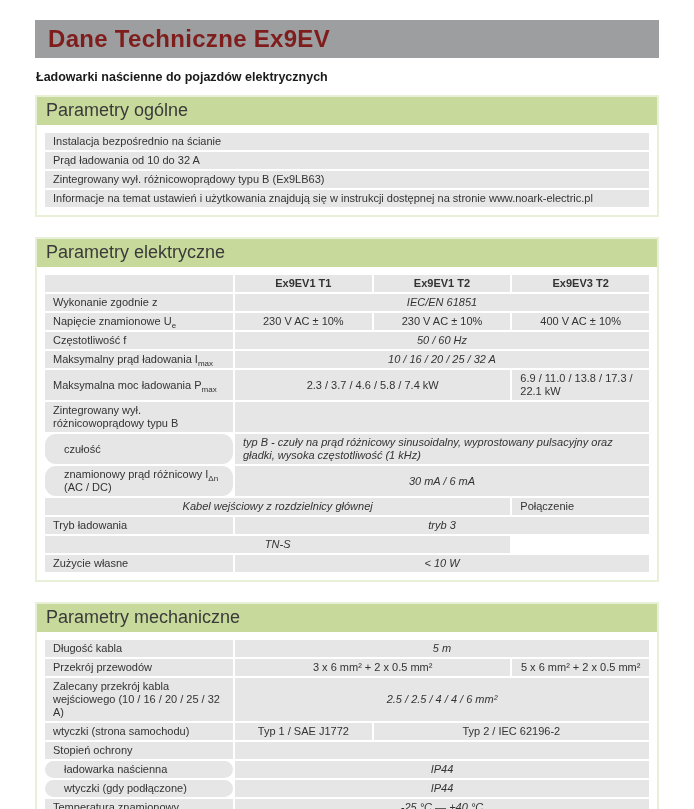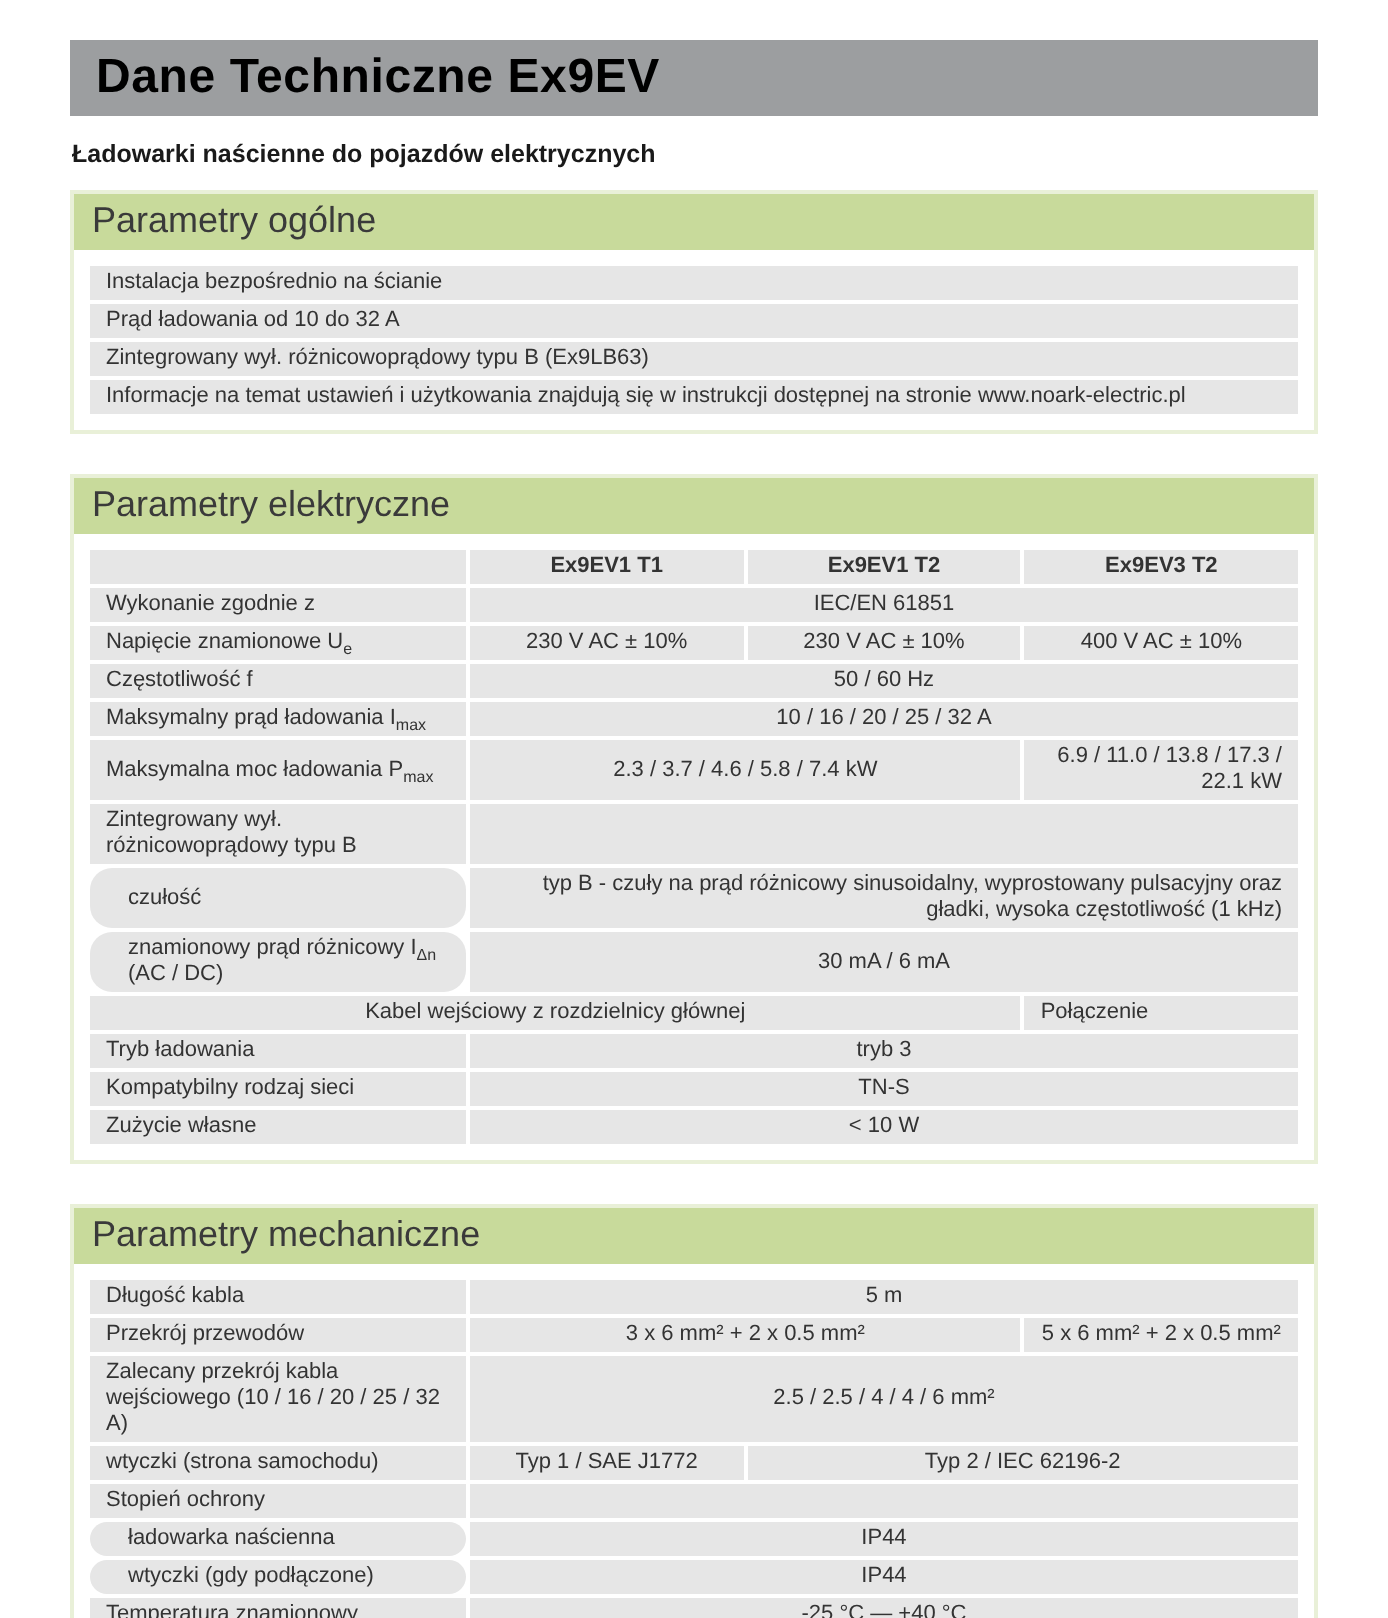--- a/index.html
+++ b/index.html
@@ -10,21 +10,21 @@
     color:#333;
   }
   .page { padding:20px 35px 0 35px; }
 
   .titlebar {
     background:#9c9ea0; height:38px;
     display:flex; align-items:center;
     padding-left:13px; margin-bottom:12px;
   }
   .titlebar h1 {
-    margin:0; color:#000000; font-size:24px; font-weight:bold; letter-spacing:0.3px;
+    margin:0; color:#7f1d1d; font-size:24px; font-weight:bold; letter-spacing:0.3px;
   }
   .subtitle {
     font-size:12.5px; font-weight:bold; color:#1a1a1a;
     margin:0 0 11px 1px;
   }
 
   .section {
     border:2px solid #e9f0d8;
     margin-bottom:20px;
     background:#ffffff;
@@ -45,23 +45,23 @@
   }
   .row.full { grid-template-columns:1fr; }
   .cell {
     background:#e6e6e6;
     font-size:11px; line-height:13px; color:#333;
     padding:2px 8px; min-height:17px;
     display:flex; align-items:center;
     box-sizing:border-box;
   }
   .label { justify-content:flex-start; text-align:left; }
-  .val   { justify-content:center; text-align:right; }
+  .val   { justify-content:center; text-align:left; }
   .s2 { grid-column:span 2; }
-  .s3 { grid-column:span 3; }
+  .s3 { grid-column:span 3;font-style:italic; }
   .indent { padding-left:19px;border-radius:11px; }
   .colhead .cell { font-weight:bold; }
   sub { font-size:8px; line-height:0; }
   .l2 { display:block; }
 </style>
 </head>
 <body>
 
 <div class="page">
 
@@ -170,23 +170,20 @@
       </div>
 
       <div class="row">
         <div class="cell label">
           <span><span>Tryb ładowania</span></span>
         </div>
         <div class="cell val s3">tryb 3</div>
       </div>
 
       <div class="row">
-        <div class="cell label">
-          <span><span>Kompatybilny rodzaj sieci</span></span>
-        </div>
         <div class="cell val s3">TN-S</div>
       </div>
 
       <div class="row">
         <div class="cell label">
           <span><span>Zużycie własne</span></span>
         </div>
         <div class="cell val s3">&lt; 10 W</div>
       </div>
 

